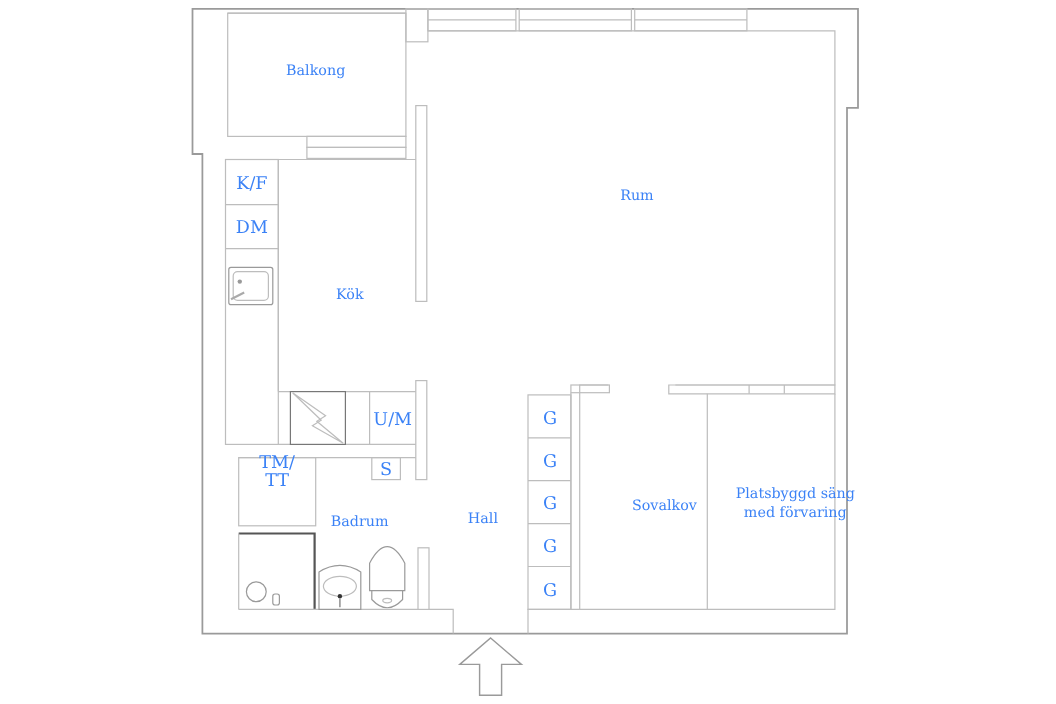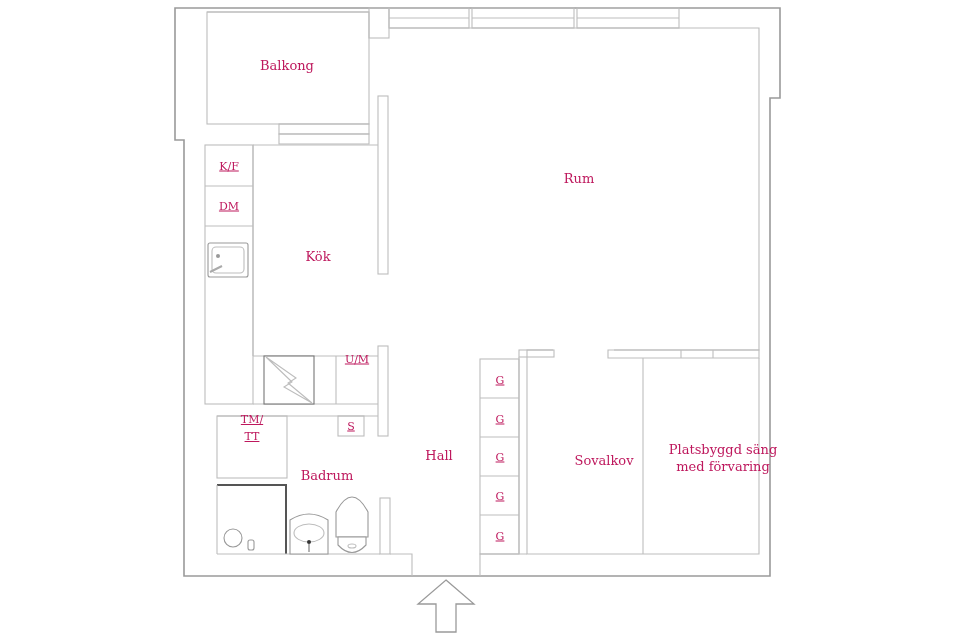--- a/index.html
+++ b/index.html
@@ -5,24 +5,24 @@
     html, body { margin: 0; padding: 0; background: #ffffff; }
     body { width: 960px; height: 640px; position: relative; overflow: hidden; }
     #plan { position: absolute; left: 0; top: 0; width: 960px; height: 640px; }
     .wall { fill: none; stroke: #9a9a9a; stroke-width: 1.6; }
     .line { fill: none; stroke: #bdbdbd; stroke-width: 1.1; }
     .dark { fill: none; stroke: #555555; stroke-width: 2; }
     .fix  { fill: #ffffff; stroke: #9a9a9a; stroke-width: 1.1; }
     .lbl {
       position: absolute; transform: translate(-50%, -50%);
       font-family: "DejaVu Serif", "Liberation Serif", serif;
-      font-size: 13px; color: #be185d; text-align: center; line-height: 17px;
+      font-size: 13px; color: #3b82f6; text-align: center; line-height: 17px;
       white-space: nowrap;
     }
-    .lbl.sm { font-size: 11px; text-decoration: underline; }
+    .lbl.sm { font-size: 16px; }
   </style>
 </head>
 <body>
 
 <svg id="plan" viewBox="0 0 960 640" xmlns="http://www.w3.org/2000/svg">
 
   <path class="wall" d="M175 8 L780 8 L780 98 L770 98 L770 576 L184 576 L184 140 L175 140 Z"></path>
 
   <g>
     <rect class="line" x="389" y="8" width="80" height="20"></rect>
@@ -105,32 +105,32 @@
   <path class="line" d="M608 350 L759 350 L759 358 L608 358 Z"></path>
   <line class="line" x1="681" y1="350" x2="681" y2="358"></line>
   <line class="line" x1="713" y1="350" x2="713" y2="358"></line>
   <line class="line" x1="643" y1="358" x2="643" y2="554"></line>
 
   <path class="wall" d="M446 580 L474 604 L456 604 L456 632 L436 632 L436 604 L418 604 Z" style="stroke-width:1.3"></path>
 </svg>
 
 <div class="lbl" style="left:287px;top:65px">Balkong</div>
 <div class="lbl" style="left:579px;top:178px">Rum</div>
-<div class="lbl" style="left:318px;top:256px">Kök</div>
-<div class="lbl" style="left:439px;top:455px">Hall</div>
+<div class="lbl" style="left:318px;top:268px">Kök</div>
+<div class="lbl" style="left:439px;top:472px">Hall</div>
 <div class="lbl" style="left:327px;top:475px">Badrum</div>
 <div class="lbl" style="left:604px;top:460px">Sovalkov</div>
 <div class="lbl" style="left:723px;top:458px">
   <div>Platsbyggd säng</div>
   <div>med förvaring</div>
 </div>
 
 <div class="lbl sm" style="left:229px;top:166px">K/F</div>
 <div class="lbl sm" style="left:229px;top:206px">DM</div>
-<div class="lbl sm" style="left:357px;top:359px">U/M</div>
+<div class="lbl sm" style="left:357px;top:381px">U/M</div>
 <div class="lbl sm" style="left:351px;top:426px">S</div>
 <div class="lbl sm" style="left:252px;top:428px">
   <div>TM/</div>
   <div>TT</div>
 </div>
 
 <div class="lbl sm" style="left:500px;top:380px">G</div>
 <div class="lbl sm" style="left:500px;top:419px">G</div>
 <div class="lbl sm" style="left:500px;top:457px">G</div>
 <div class="lbl sm" style="left:500px;top:496px">G</div>

